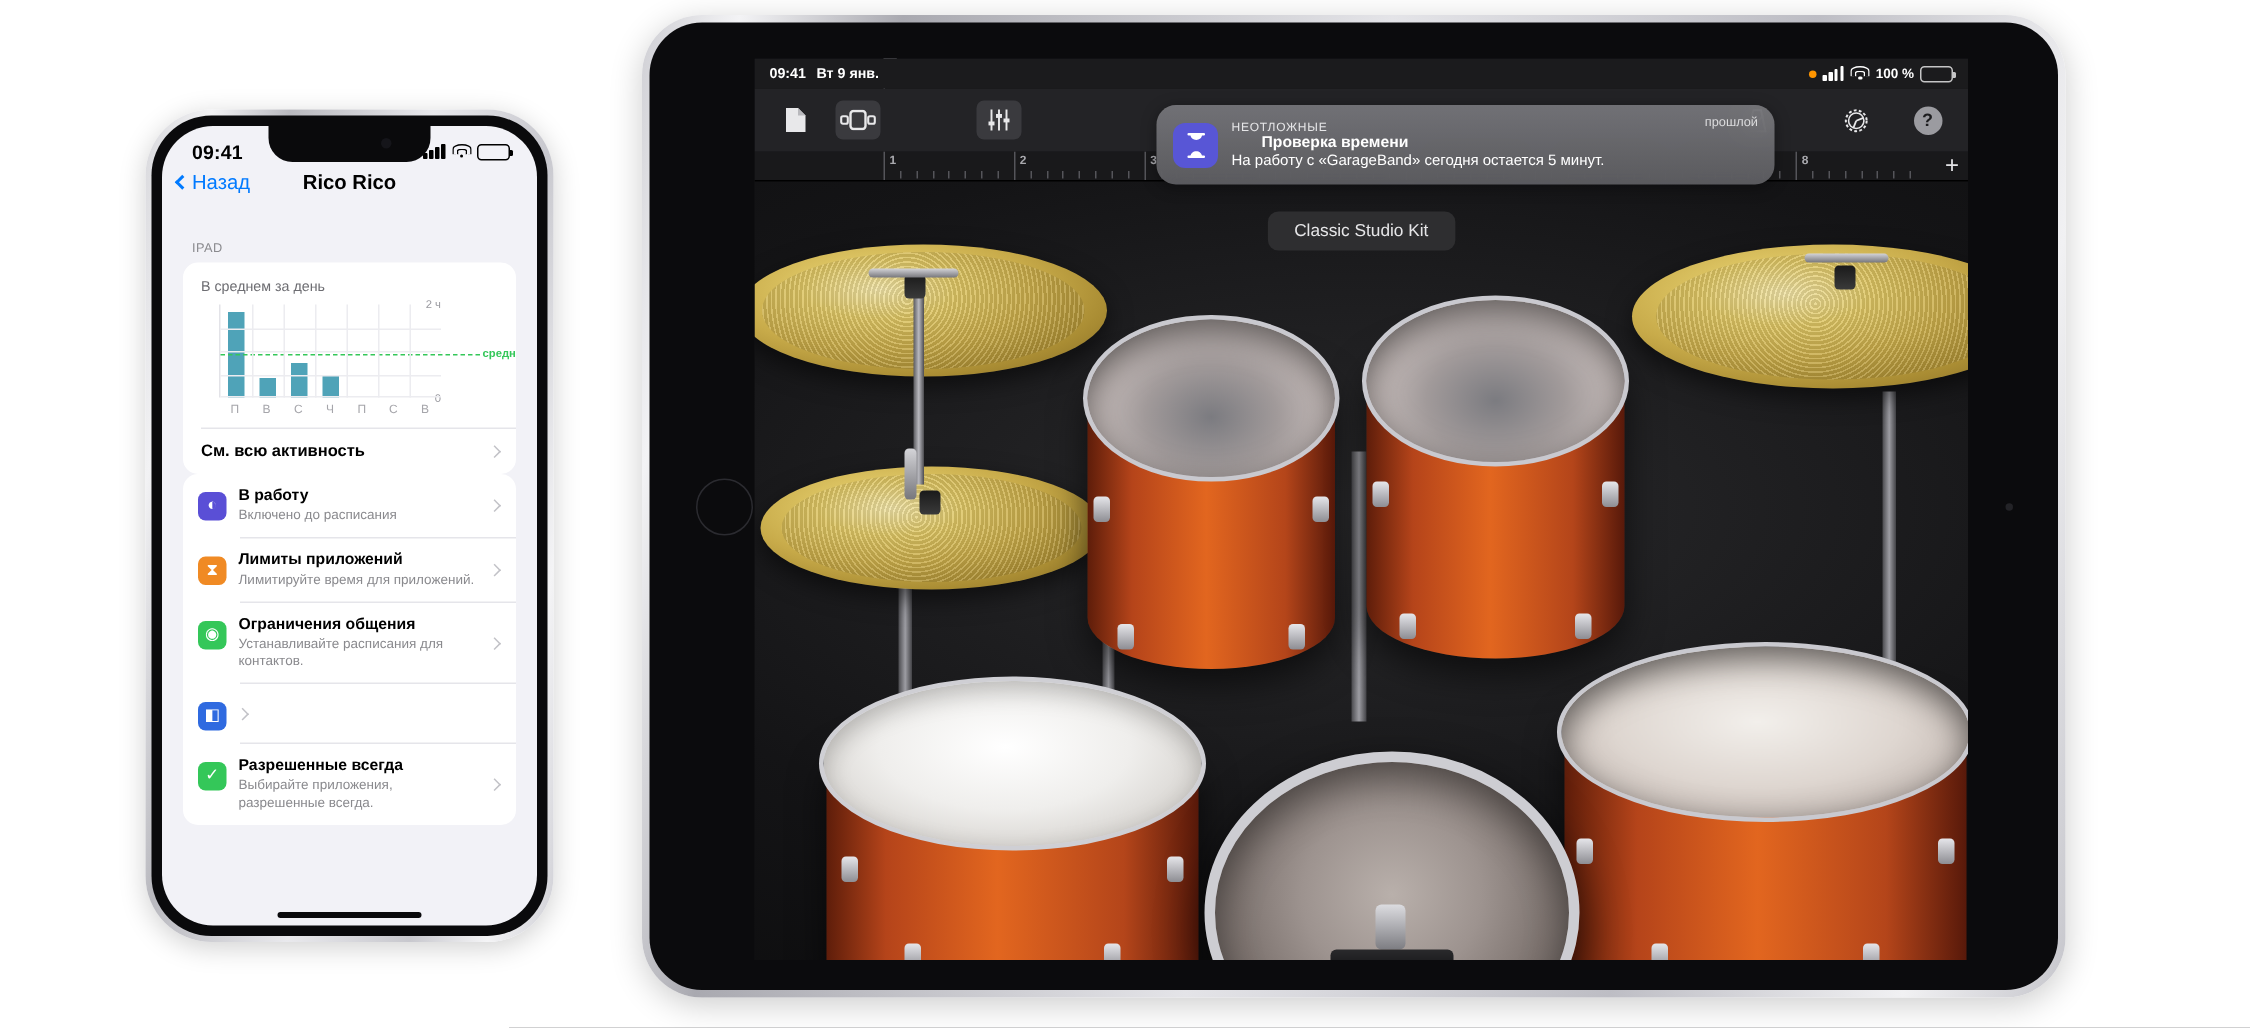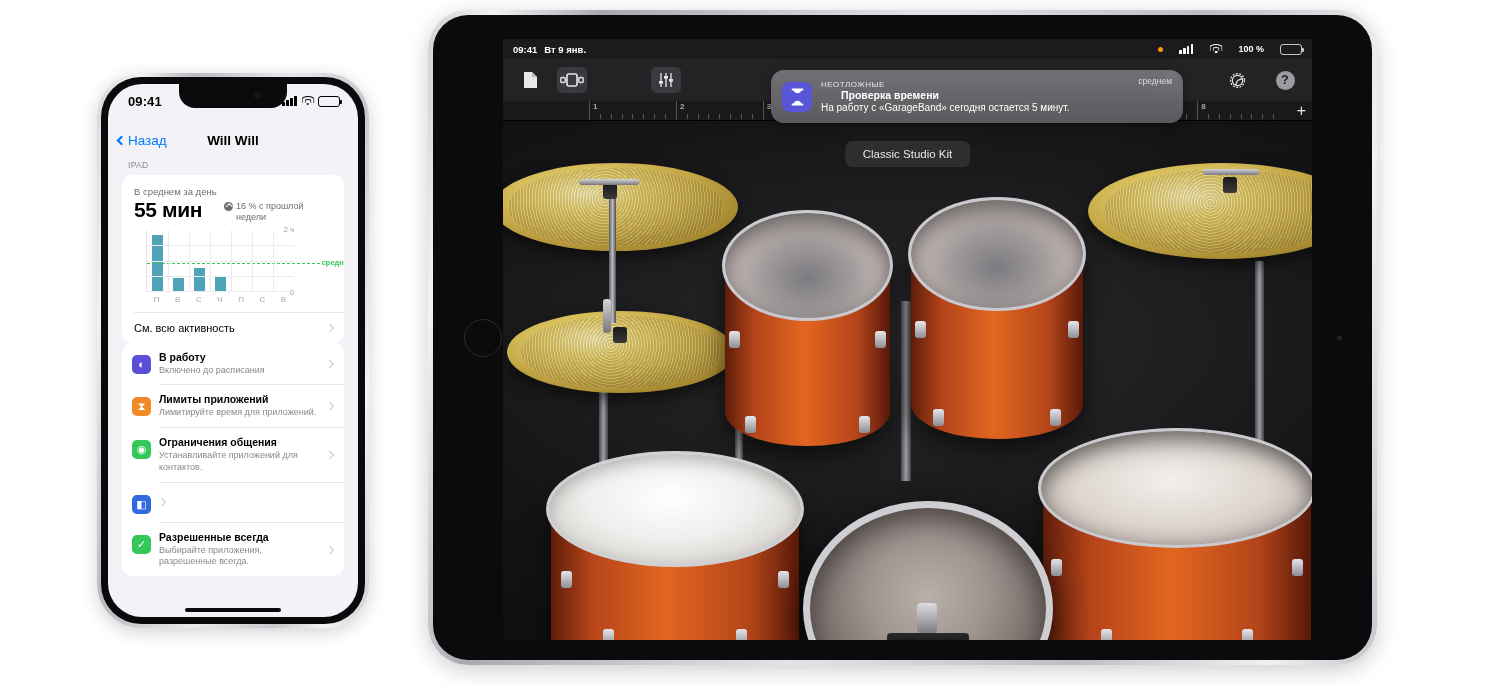--- a/index.html
+++ b/index.html
@@ -52,21 +52,21 @@
   .bars-ic i:nth-child(4){height:10px}
   .wifi-ic { width:13px; height:10px; position:relative; }
   .wifi-ic span { position:absolute; left:50%; transform:translateX(-50%); border:1.6px solid #000; border-bottom:none; border-radius:50% 50% 0 0; }
   .wifi-ic span.a { width:13px; height:6.5px; top:0; }
   .wifi-ic span.b { width:7px;  height:3.6px; top:3.2px; }
   .wifi-ic span.c { width:2.6px; height:2.6px; top:6.6px; border-radius:50%; background:#000; border:none; }
   .batt-ic { width:22px; height:11px; border:1.3px solid #000; border-radius:3px; position:relative; padding:1.3px; }
   .batt-ic::after { content:""; position:absolute; right:-3px; top:3.2px; width:1.6px; height:4px; background:#000; border-radius:0 1px 1px 0; }
   .batt-fill { height:100%; width:100%; background:#000; border-radius:1.4px; }
 
-  .ip-nav { position:absolute; top:30px; left:0; right:0; height:34px; display:flex; align-items:flex-end; padding:0 10px; }
+  .ip-nav { position:absolute; top:30px; left:0; right:0; height:34px; display:flex; align-items:flex-start; padding:0 10px; }
   .ip-back { display:flex; align-items:center; gap:3px; color:#007aff; font-size:13.5px; cursor:pointer; }
   .chev-l { width:7px; height:7px; border-left:2px solid #007aff; border-bottom:2px solid #007aff; transform:rotate(45deg); display:inline-block; }
   .ip-title { position:absolute; left:0; right:0; text-align:center; font-size:13.5px; font-weight:700; color:#000; pointer-events:none; }
 
   .ip-body { position:absolute; top:64px; left:0; right:0; bottom:0; overflow:hidden; }
   .sec-head { font-size:8.5px; color:#8a8a8e; letter-spacing:.3px; padding:12px 0 5px 20px; }
 
   .card { background:#fff; border-radius:10px; margin:0 14px; overflow:hidden; }
   .card-pad { padding:11px 12px 4px 12px; }
   .avg-label { font-size:9.5px; color:#6d6d72; margin-bottom:2px; }
@@ -85,21 +85,21 @@
   .bars { position:absolute; left:0; right:0; bottom:0; top:0; display:flex; }
   .bar-cell { flex:1; display:flex; align-items:flex-end; justify-content:center; }
   .bar { width:56%; background:#4fa3b8; }
   .avgline { position:absolute; left:0; right:-26px; border-top:1.6px dashed #34c759; }
   .avgline-lbl { position:absolute; right:-26px; top:-6px; font-size:7.5px; color:#34c759; font-weight:600; }
   .y-lbl { position:absolute; right:0; font-size:7.5px; color:#9a9aa0; }
   .x-lbls { display:flex; margin-top:3px; }
   .x-lbls span { flex:1; text-align:center; font-size:8px; color:#a6a6ab; }
 
   .card-sep { height:1px; background:#e5e5ea; margin-left:12px; }
-  .row-link { display:flex; align-items:center; justify-content:space-between; padding:9px 12px; cursor:pointer; }
+  .row-link { display:flex; align-items:center; justify-content:space-between; padding:9px 12px; cursor:pointer;font-weight:bold; }
   .row-link-txt { font-size:11px; color:#000; }
   .chev-r { width:5.5px; height:5.5px; border-right:1.6px solid #c2c2c7; border-top:1.6px solid #c2c2c7; transform:rotate(45deg); flex:none; }
   .updated { font-size:8px; color:#8a8a8e; padding:6px 0 10px 20px; }
 
   .list-card { background:#fff; border-radius:10px; margin:0 14px; overflow:hidden; }
   .li { display:flex; align-items:flex-start; padding:8px 12px 8px 10px; gap:8px; cursor:pointer; }
   .li-ic { width:19px; height:19px; border-radius:5px; flex:none; margin-top:4px; display:flex; align-items:center; justify-content:center; color:#fff; font-size:11px; line-height:1; }
   .li-txt { flex:1; min-width:0; }
   .li-title { font-size:10.5px; font-weight:700; color:#000; line-height:1.25; }
   .li-sub { font-size:9px; color:#8a8a8e; line-height:1.3; margin-top:1px; }
@@ -118,21 +118,21 @@
   .ipad-inner { position:absolute; left:5px; top:5px; right:5px; bottom:5px; border-radius:35px; background:#0b0b0d; }
   .ipad-screen {
     position:absolute; left:70px; top:24px; width:809px; height:601px;
     background:#121214; overflow:hidden;
   }
   .home-btn { position:absolute; left:31px; top:50%; transform:translateY(-50%); width:38px; height:38px; border-radius:50%; border:1.4px solid #2b2b30; }
   .ipad-cam { position:absolute; right:30px; top:50%; transform:translateY(-50%); width:5px; height:5px; border-radius:50%; background:#232327; }
 
   .gb-status { position:absolute; top:0; left:0; right:0; height:20px; background:#1b1b1d; display:flex; align-items:center; justify-content:space-between; padding:0 10px; z-index:12; }
   .gb-status-l { display:flex; align-items:center; gap:7px; font-size:9.5px; font-weight:700; color:#fff; }
-  .gb-status-r { display:flex; align-items:center; gap:16px; font-size:9px; font-weight:600; color:#fff; }
+  .gb-status-r { display:flex; align-items:center; gap:4px; font-size:9px; font-weight:600; color:#fff; }
   .rec-dot { width:5px; height:5px; border-radius:50%; background:#ff9500; }
   .bars-w i { background:#fff; }
   .wifi-w span { border-color:#fff; }
   .wifi-w span.c { background:#fff; }
   .batt-w { border-color:rgba(255,255,255,.75); }
   .batt-w::after { background:rgba(255,255,255,.75); }
   .batt-w .batt-fill { background:#fff; }
 
   .gb-toolbar { position:absolute; top:20px; left:0; right:0; height:42px; background:#232326; display:flex; align-items:center; padding:0 12px; z-index:10; }
   .tb-left { display:flex; align-items:center; gap:12px; }
@@ -231,36 +231,29 @@
               </span>
             <span class="batt-ic"><span class="batt-fill"></span></span>
           </div>
         </div>
 
         <div class="ip-nav">
           <div class="ip-back">
             <span class="chev-l"></span>
             <span>Назад</span>
           </div>
-          <div class="ip-title">Will Will</div>
+          <div class="ip-title">Rico Rico</div>
         </div>
 
         <div class="ip-body">
           <div class="sec-head">IPAD</div>
 
           <div class="card">
             <div class="card-pad">
               <div class="avg-label">В среднем за день</div>
-              <div class="avg-row">
-                <div class="avg-big">55 мин</div>
-                <div class="delta">
-                  <span class="delta-ic"></span>
-                  <span class="delta-txt">16 % с прошлой недели</span>
-                </div>
-              </div>
 
               <div class="chart-wrap">
                 <div class="chart-plot" id="chartPlot">
                   <div class="bars" id="chartBars">
                       <div class="bar-cell">
                         <div class="bar" title="П: 1.83" style="height: 91.5%; background: rgb(79, 163, 184);"></div>
                       </div>
                       <div class="bar-cell">
                         <div class="bar" title="В: 0.42" style="height: 21%; background: rgb(79, 163, 184);"></div>
                       </div>
@@ -332,21 +325,21 @@
                   <div class="li-title">Лимиты приложений</div>
                   <div class="li-sub">Лимитируйте время для приложений.</div>
                 </div>
                 <span class="chev-r li-chev"></span>
               </div>
               <div class="li-sep"></div>
               <div class="li">
                 <div class="li-ic" style="background: rgb(52, 199, 89);">◉</div>
                 <div class="li-txt">
                   <div class="li-title">Ограничения общения</div>
-                  <div class="li-sub">Устанавливайте приложений для контактов.</div>
+                  <div class="li-sub">Устанавливайте расписания для контактов.</div>
                 </div>
                 <span class="chev-r li-chev"></span>
               </div>
               <div class="li-sep"></div>
               <div class="li">
                 <div class="li-ic" style="background: rgb(47, 106, 224);">◧</div>
                 <span class="chev-r li-chev"></span>
               </div>
               <div class="li-sep"></div>
               <div class="li">
@@ -621,20 +614,20 @@
             <svg width="15" height="18" viewBox="0 0 15 18">
               <path d="M2.5 1.5h10M2.5 16.5h10" stroke="#fff" stroke-width="1.8" stroke-linecap="round"></path>
               <path d="M3.6 1.5c0 5 7.8 5 7.8 0M3.6 16.5c0-5 7.8-5 7.8 0" fill="#fff"></path>
             </svg>
           </div>
           <div class="notif-txt">
             <div class="notif-app">НЕОТЛОЖНЫЕ</div>
             <div class="notif-title">Проверка времени</div>
             <div class="notif-body">На работу с «GarageBand» сегодня остается 5 минут.</div>
           </div>
-          <div class="notif-time">среднем</div>
+          <div class="notif-time">прошлой</div>
         </div>
 
       </div>
     </div>
   </div>
 
 </div>
 
 </body></html>

